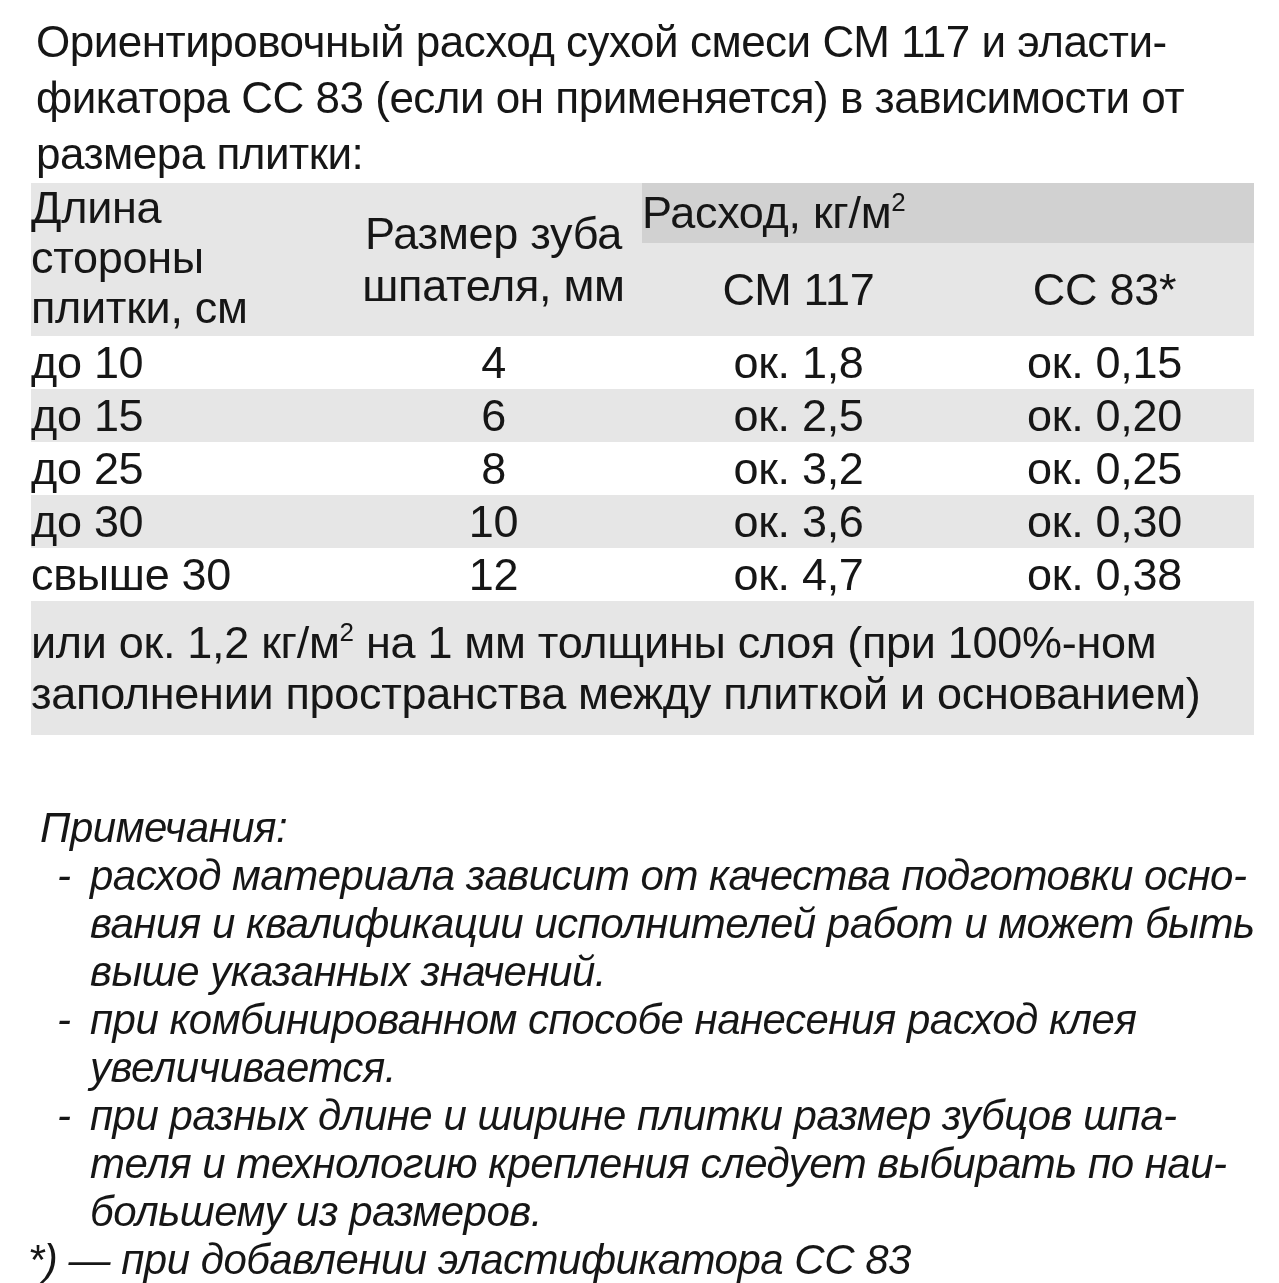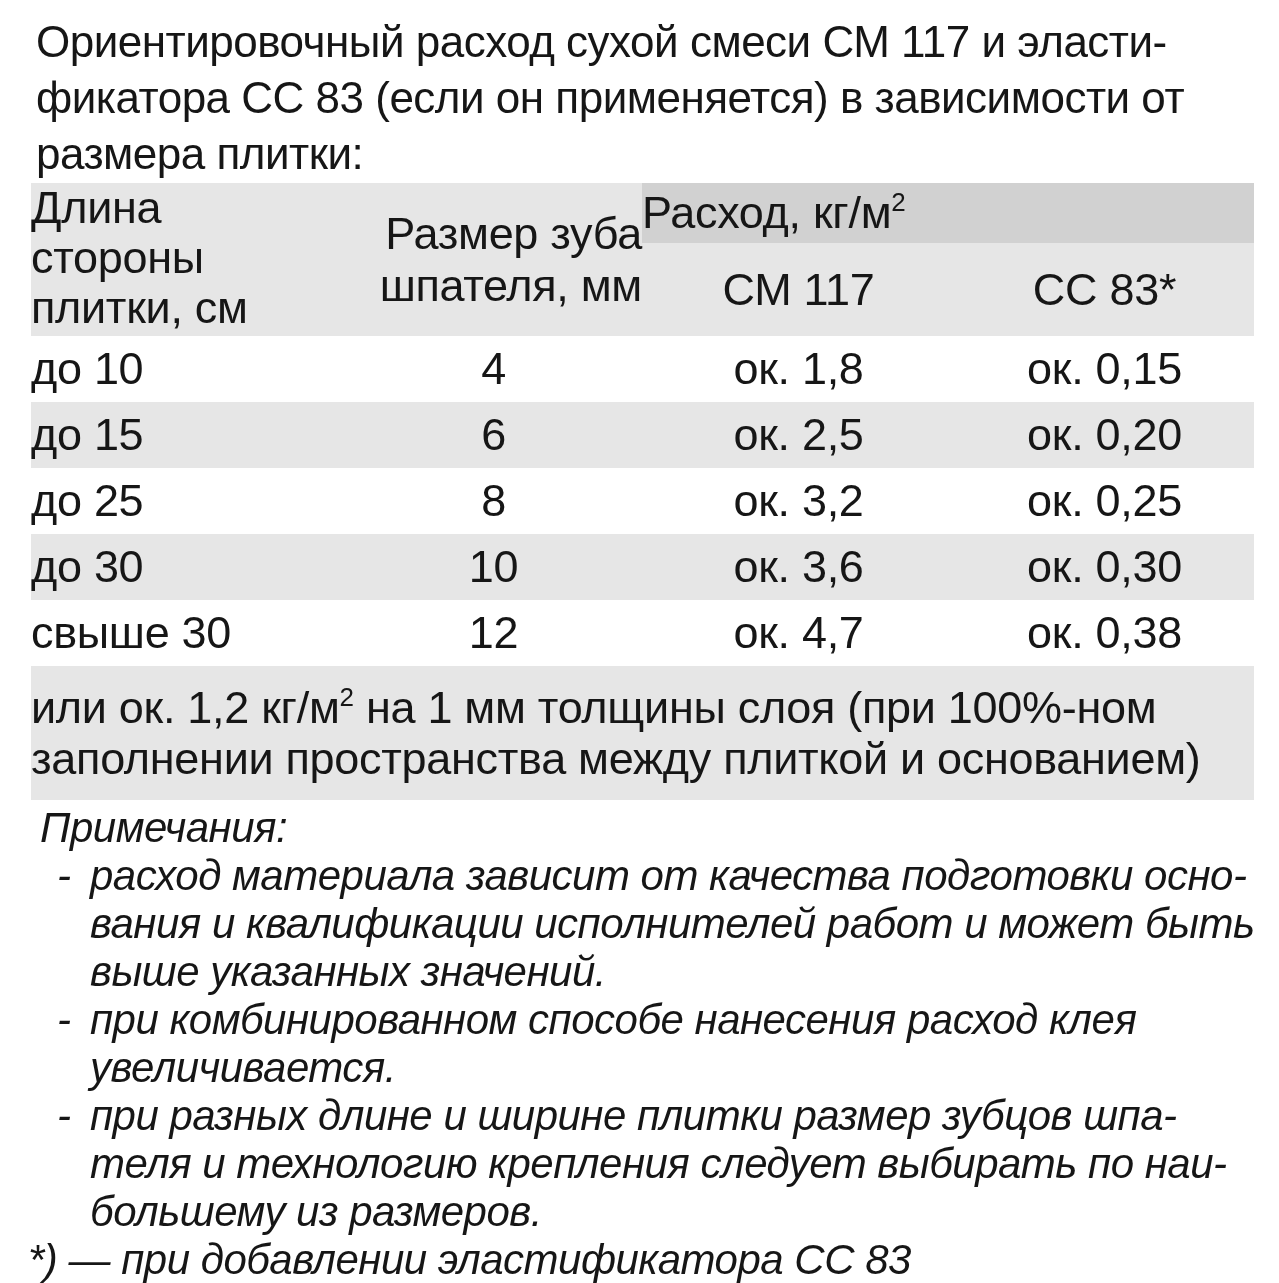--- a/index.html
+++ b/index.html
@@ -50,40 +50,40 @@
   .shade  { background: #e6e6e6; }
   .band   { background: #d1d1d1; }
 
   th.hdr-col1 {
     text-align: left;
     vertical-align: top;
     padding: 6px 0 0 19px;
     line-height: 50px;
   }
   th.hdr-col2 {
-    text-align: right;
+    text-align: center;
     vertical-align: middle;
     padding-left: 15px;
     line-height: 52px;
   }
   th.hdr-band {
     height: 60px;
     text-align: left;
     vertical-align: middle;
   }
   th.hdr-sub {
     height: 93px;
     text-align: center;
     vertical-align: middle;
   }
   td.c-size {
     text-align: left;
     padding-left: 19px;
   }
-  tbody td { height: 66px; vertical-align: middle; }
+  tbody td { height: 53px; vertical-align: middle; }
   td.c-center { text-align: center; }
 
   td.tbl-footer {
     height: 134px;
     text-align: left;
     vertical-align: middle;
     padding-left: 24px;
     font-size: 44px;
     line-height: 51px;
     letter-spacing: -0.3px;

